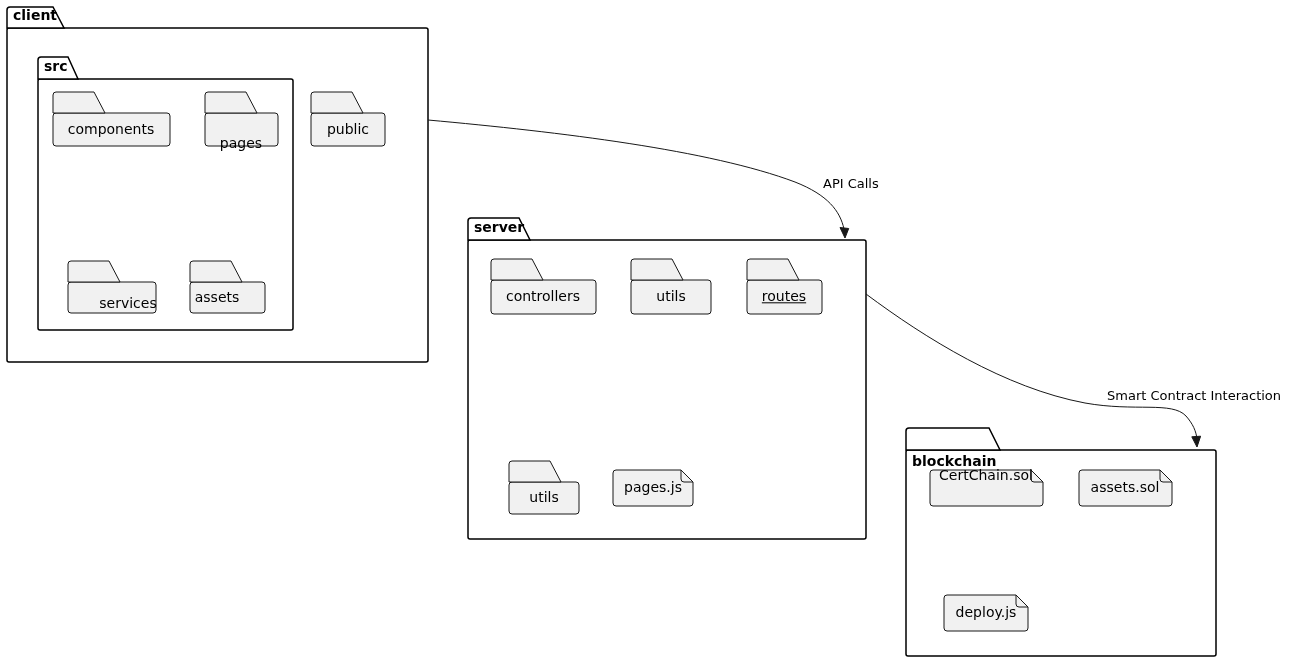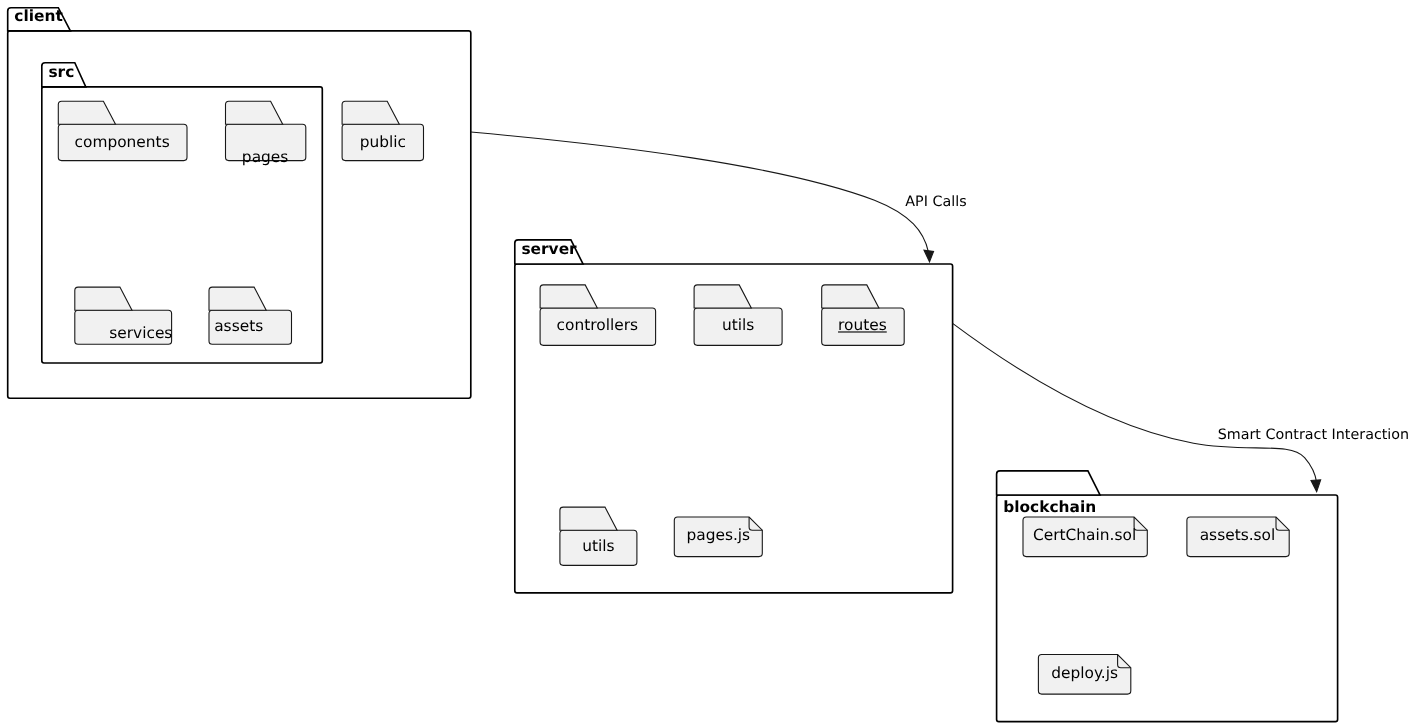--- a/index.html
+++ b/index.html
@@ -159,20 +159,20 @@
   <div class="label centered" style="left:241px; top:144px;">pages</div>
   <div class="label centered" style="left:112px; top:304px;margin-left:16px;">services</div>
   <div class="label centered" style="left:217px; top:298px;">assets</div>
   <div class="label centered" style="left:348px; top:130px;">public</div>
   <div class="label centered" style="left:543px; top:297px;">controllers</div>
   <div class="label centered" style="left:671px; top:297px;">utils</div>
   <div class="label centered" style="left:784px; top:297px;text-decoration:underline;">routes</div>
   <div class="label centered" style="left:544px; top:498px;">utils</div>
 
   <div class="label centered" style="left:653px; top:488px;">pages.js</div>
-  <div class="label centered" style="left:986px; top:488px;">CertChain.sol</div>
+  <div class="label centered" style="left:986px; top:476px;">CertChain.sol</div>
   <div class="label centered" style="left:1125px; top:488px;">assets.sol</div>
   <div class="label centered" style="left:986px; top:613px;">deploy.js</div>
 
   <div class="label edge-label" style="left:823px; top:177px;">API Calls</div>
   <div class="label edge-label" style="left:1107px; top:389px;">Smart Contract Interaction</div>
 
 </div>
 
 </body></html>

